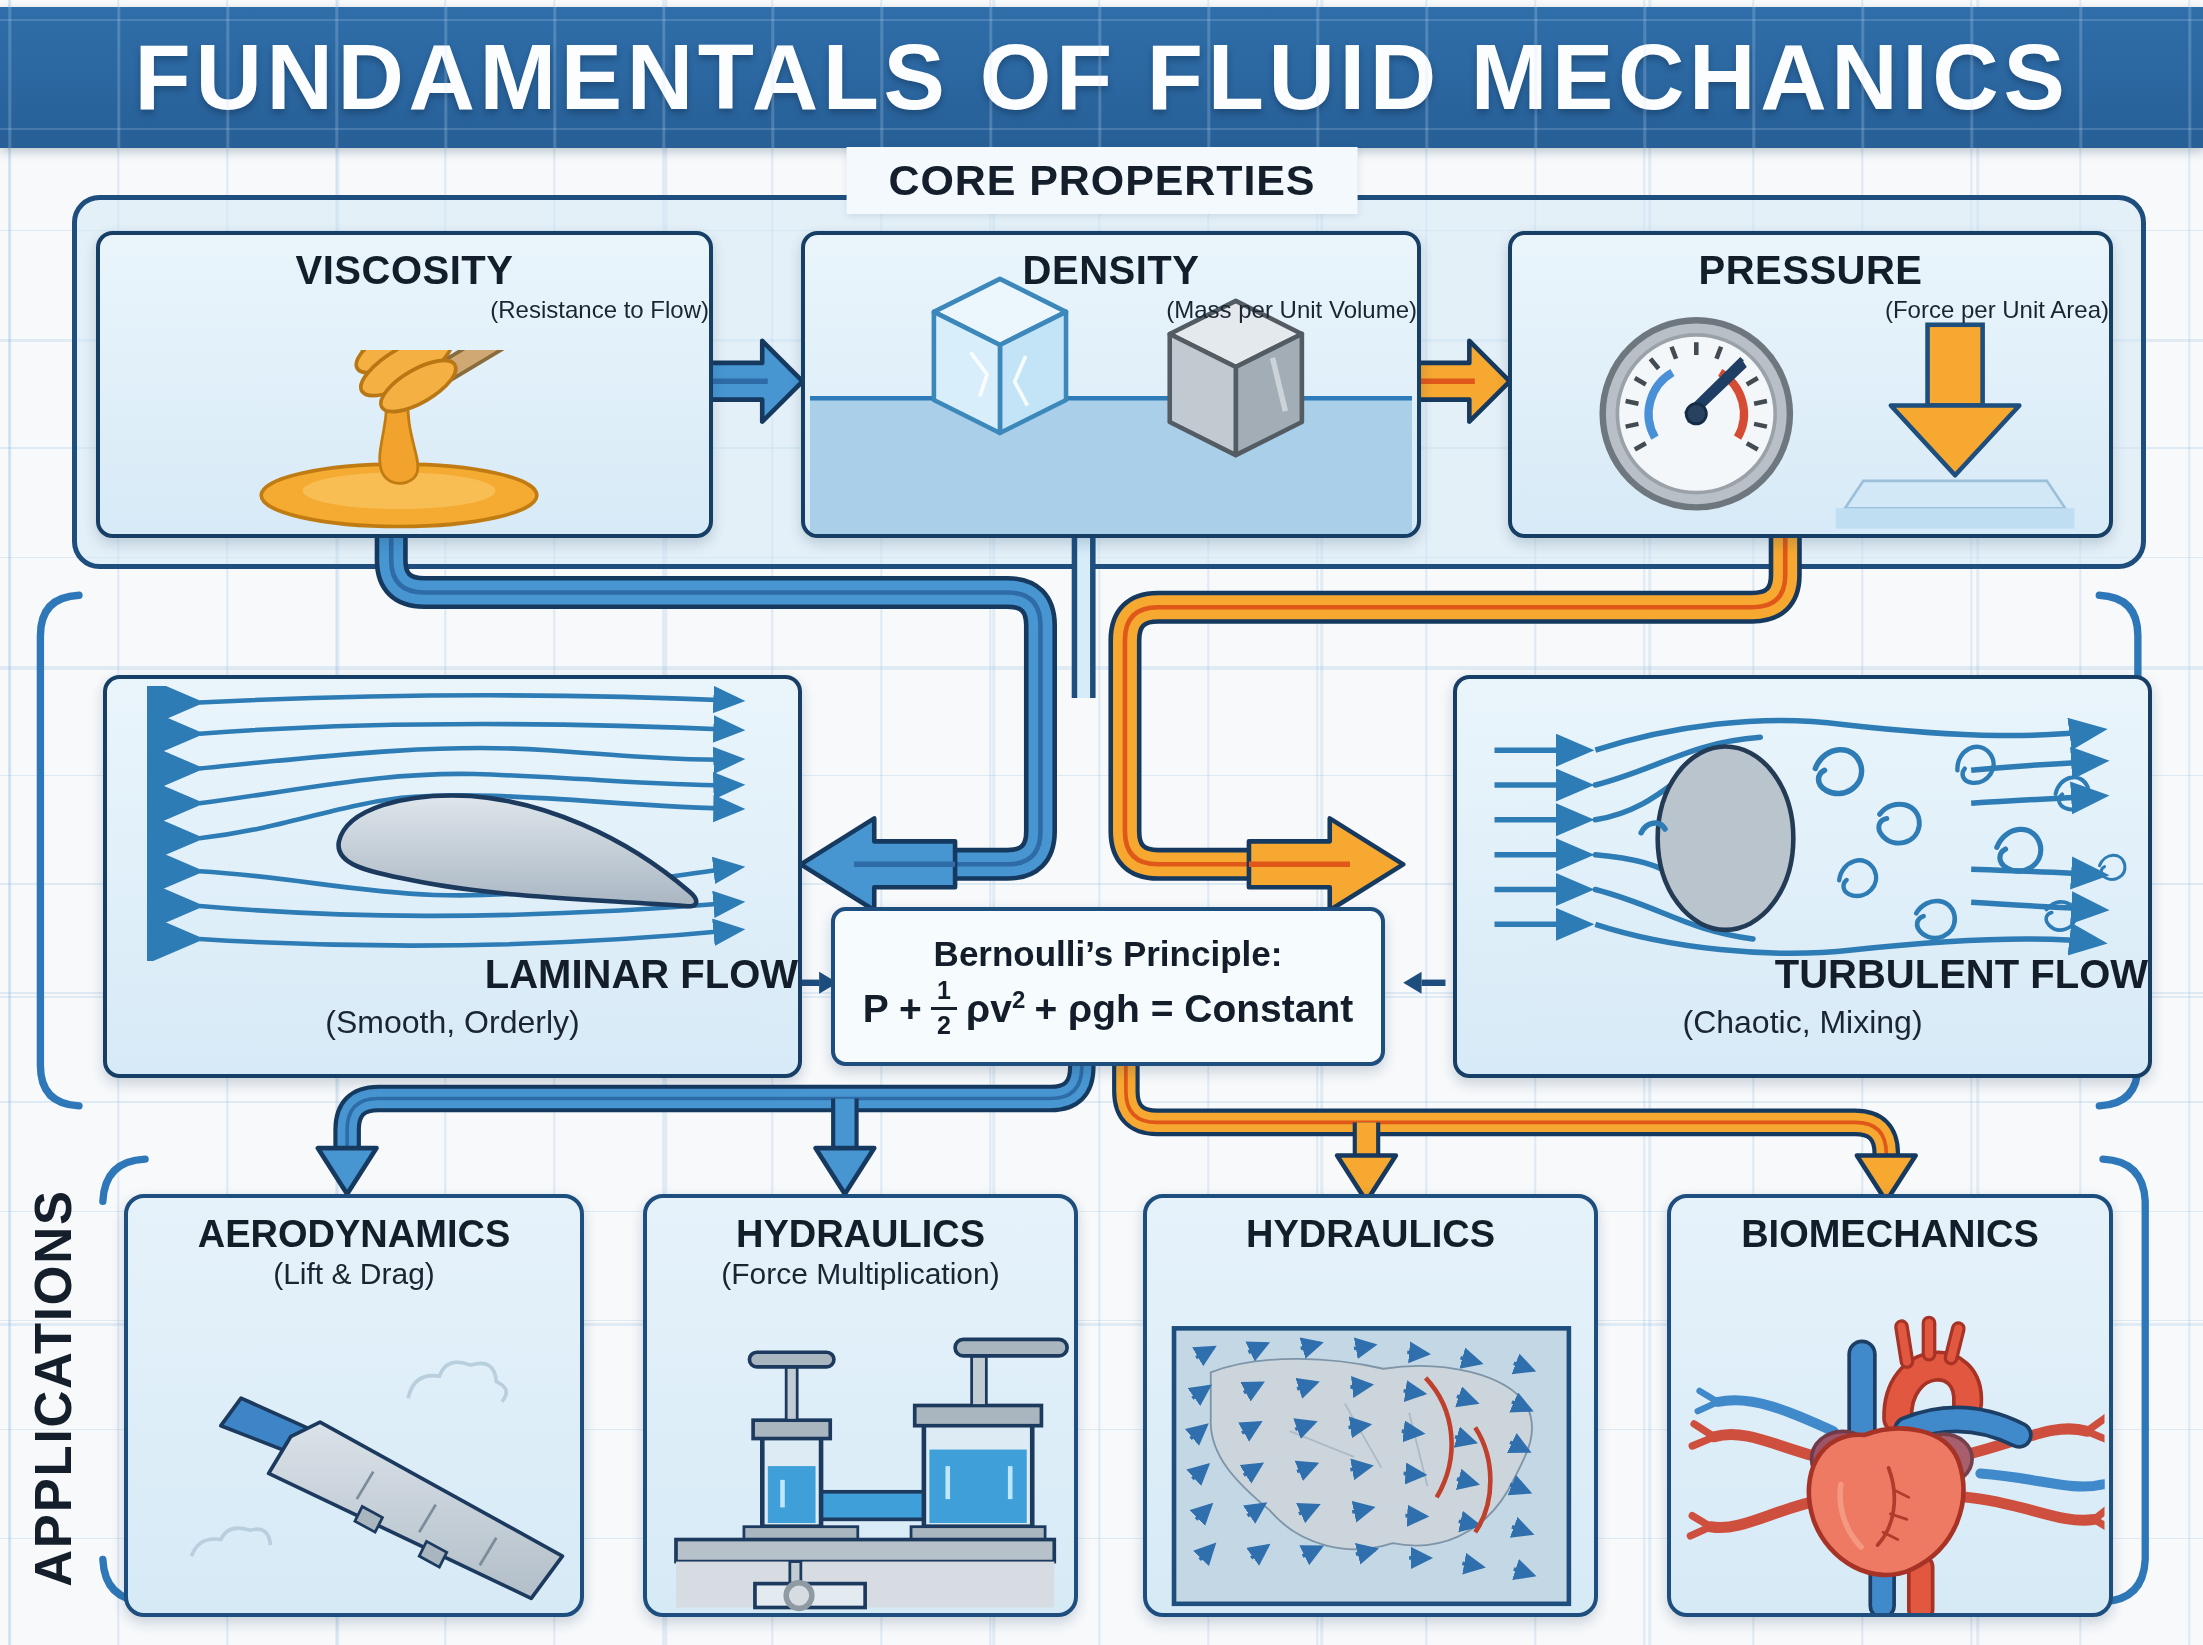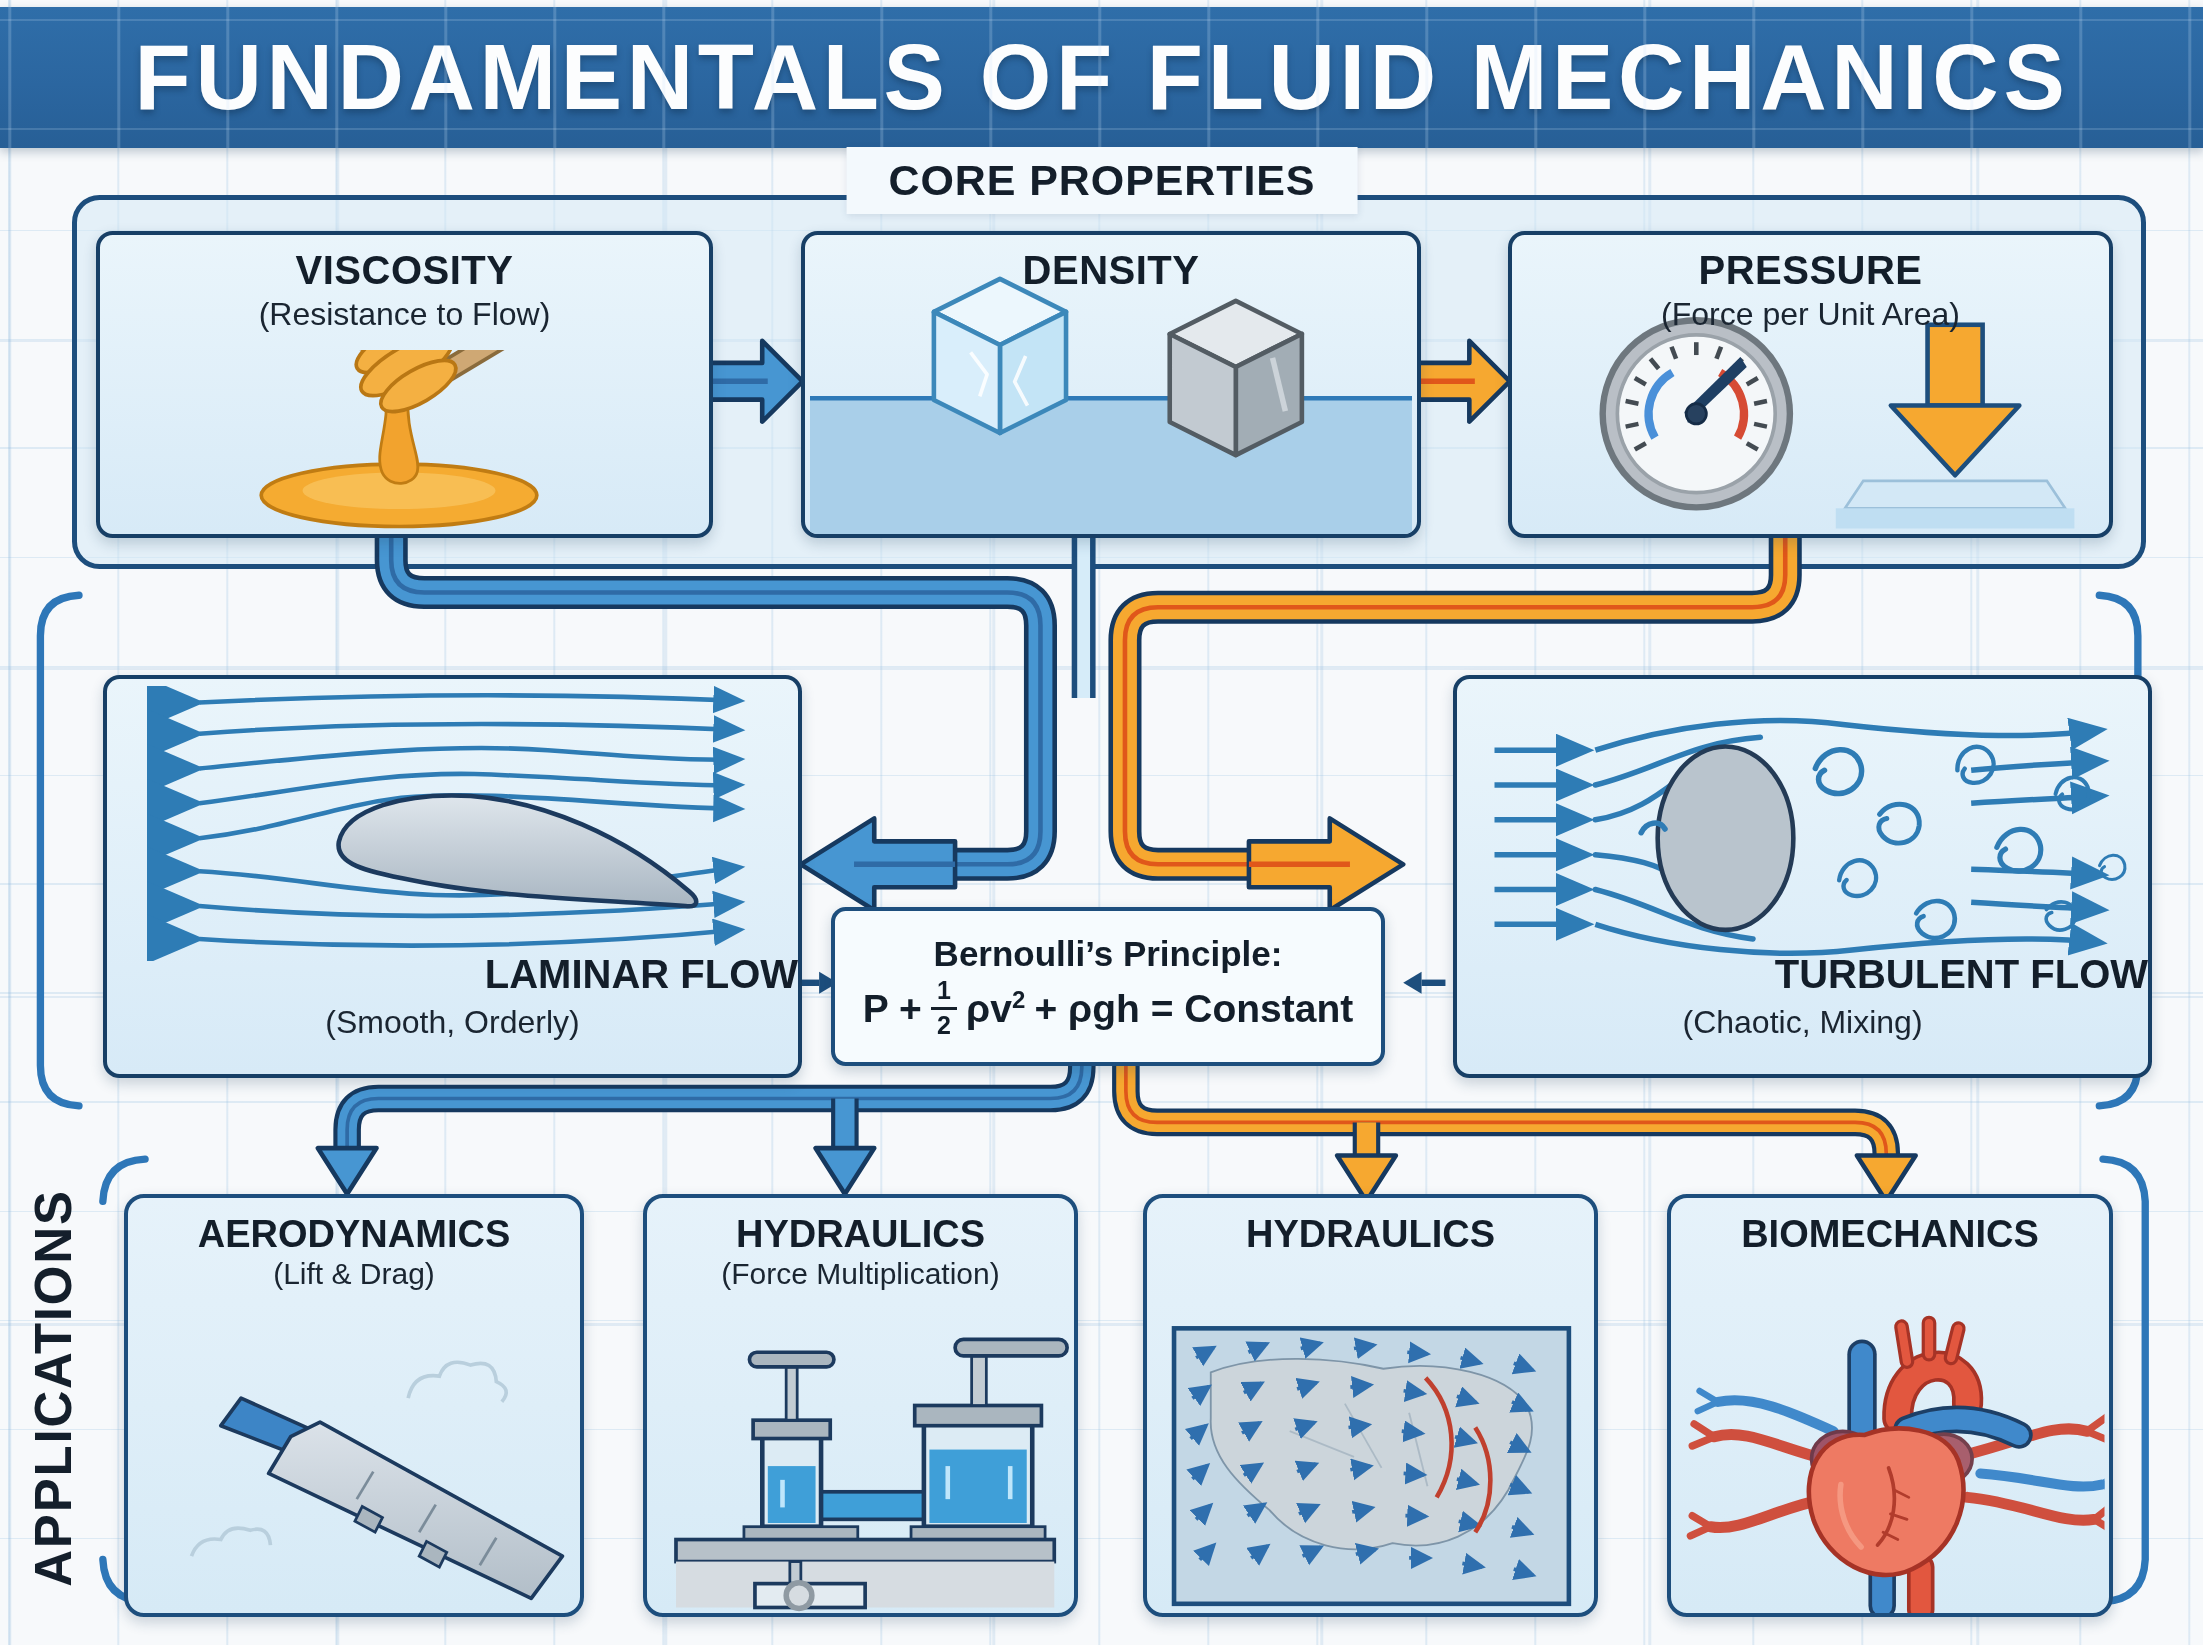--- a/index.html
+++ b/index.html
@@ -27,21 +27,21 @@
     box-shadow:0 1.8px 7.3px rgba(30,60,95,.12);}
   .core-label{left:50%;top:147px;transform:translateX(-50%);font-size:43px;padding:9.2px 42px;
     letter-spacing:0.9px;white-space:nowrap;}
   .core-box{position:absolute;left:72px;top:195px;width:2064px;height:364px;z-index:1;
     border:5.5px solid #1d4e7d;border-radius:27.5px;background:rgba(210,232,246,.5);}
   .card{position:absolute;z-index:3;border:4.6px solid #173f66;border-radius:16.5px;overflow:hidden;
     background:linear-gradient(180deg,#eaf5fb 0%,#d7eaf7 100%);
     box-shadow:0 5.5px 13px rgba(24,58,92,.2);}
   .card .t{font-size:40px;font-weight:bold;text-align:center;margin-top:13px;letter-spacing:0.5px;
     color:#131e2a;position:relative;z-index:2;}
-  .card .s{font-size:32px;text-align:center;color:#1a2531;margin-top:2.8px;position:relative;z-index:2;}
+  .card .s{font-size:24px;text-align:right;color:#1a2531;margin-top:2.8px;position:relative;z-index:2;}
   .art{position:absolute;left:50%;bottom:0;transform:translateX(-50%);z-index:1;}
   #card-viscosity{left:96px;top:231px;width:609px;height:299px;}
   #card-density{left:801px;top:231px;width:612px;height:299px;}
   #card-pressure{left:1508px;top:231px;width:597px;height:299px;}
   .pipes{position:absolute;inset:0;z-index:2;pointer-events:none;}
   .fd-label{position:absolute;left:877px;top:647px;width:452px;height:140px;z-index:5;
     background:linear-gradient(180deg,#f3fafd,#d9ecf8);border:4.6px solid #1d4e7d;border-radius:13px;
     display:flex;align-items:center;justify-content:center;font-size:48px;font-weight:bold;
     color:#0f1f2e;letter-spacing:0.9px;box-shadow:0 5.5px 13px rgba(24,58,92,.22);white-space:nowrap;}
   #card-laminar{left:103px;top:675px;width:691px;height:395px;}
@@ -159,20 +159,21 @@
         <ellipse cx="330" cy="-30" rx="36" ry="16"></ellipse>
         <ellipse cx="330" cy="-8" rx="48" ry="18"></ellipse>
         <ellipse cx="330" cy="16" rx="56" ry="20"></ellipse>
         <ellipse cx="330" cy="42" rx="46" ry="18"></ellipse>
       </g>
     </svg>
   </div>
 
   <div class="card" id="card-density">
     <div class="t">DENSITY</div>
+    <div class="s">(Mass per Unit Volume)</div>
     <svg class="art" width="602" height="290" viewBox="0 0 656 316">
       <rect x="0" y="168" width="656" height="148" fill="#a9cfe9"></rect>
       <line x1="0" y1="168" x2="656" y2="168" stroke="#2f7ab8" stroke-width="5"></line>
       <g transform="translate(135,38)" stroke="#3c88ba" stroke-width="5" stroke-linejoin="round">
         <polygon points="72,0 144,36 72,72 0,36" fill="#ecf7fd"></polygon>
         <polygon points="144,36 144,132 72,168 72,72" fill="#c3e4f6"></polygon>
         <polygon points="0,36 72,72 72,168 0,132" fill="#d9eefb"></polygon>
         <polyline points="40,80 58,104 50,128" fill="none" stroke="#ffffff" stroke-width="4" opacity="0.85"></polyline>
         <polyline points="100,84 88,112 102,138" fill="none" stroke="#ffffff" stroke-width="4" opacity="0.85"></polyline>
       </g>

